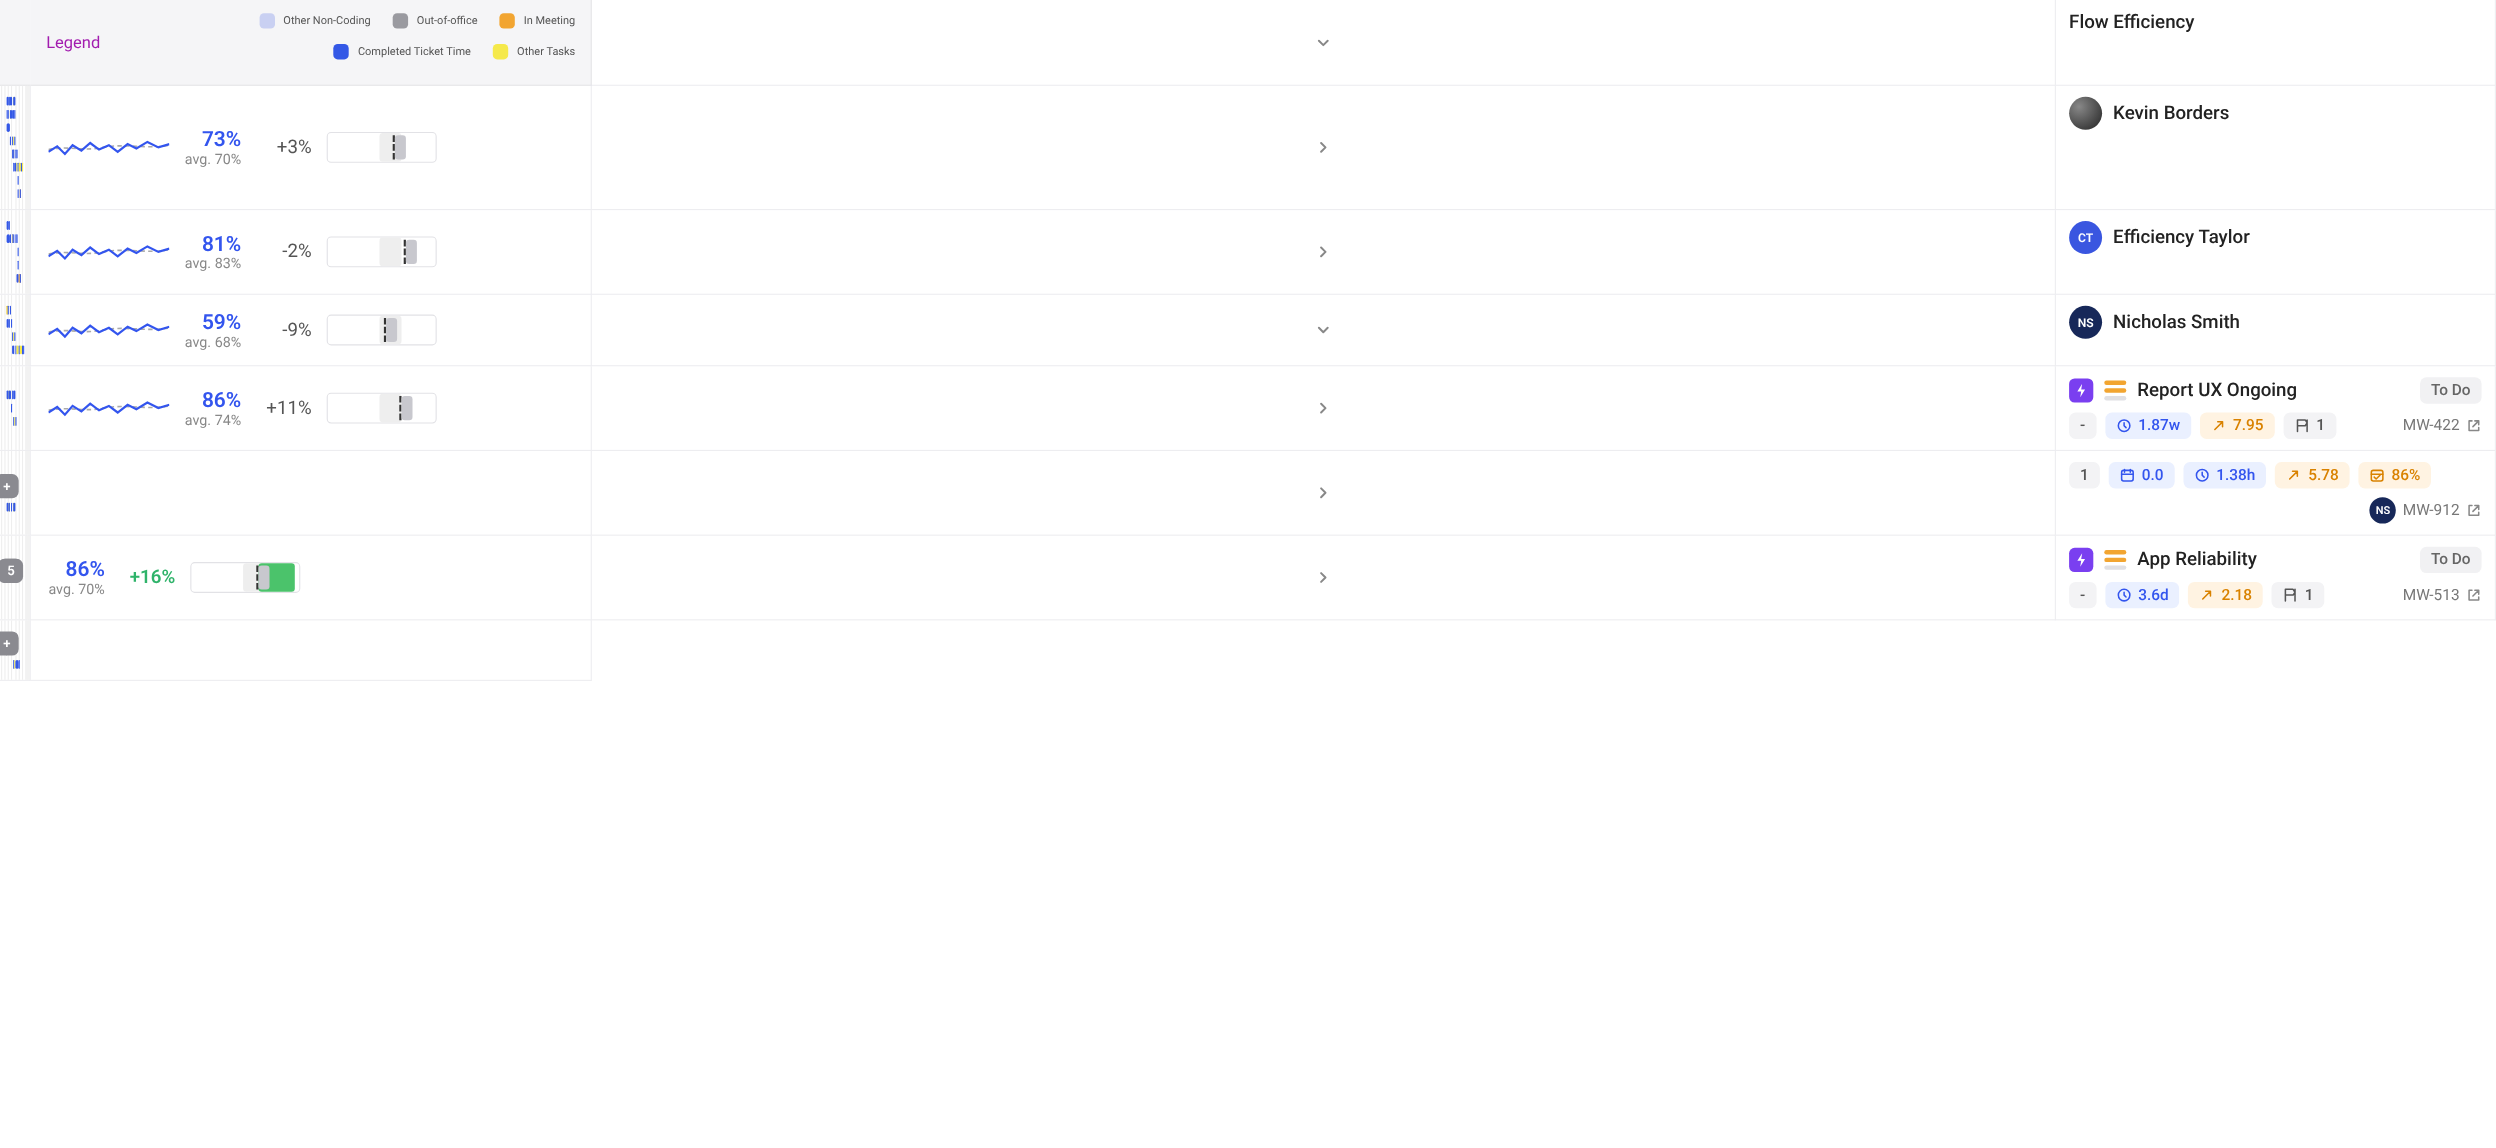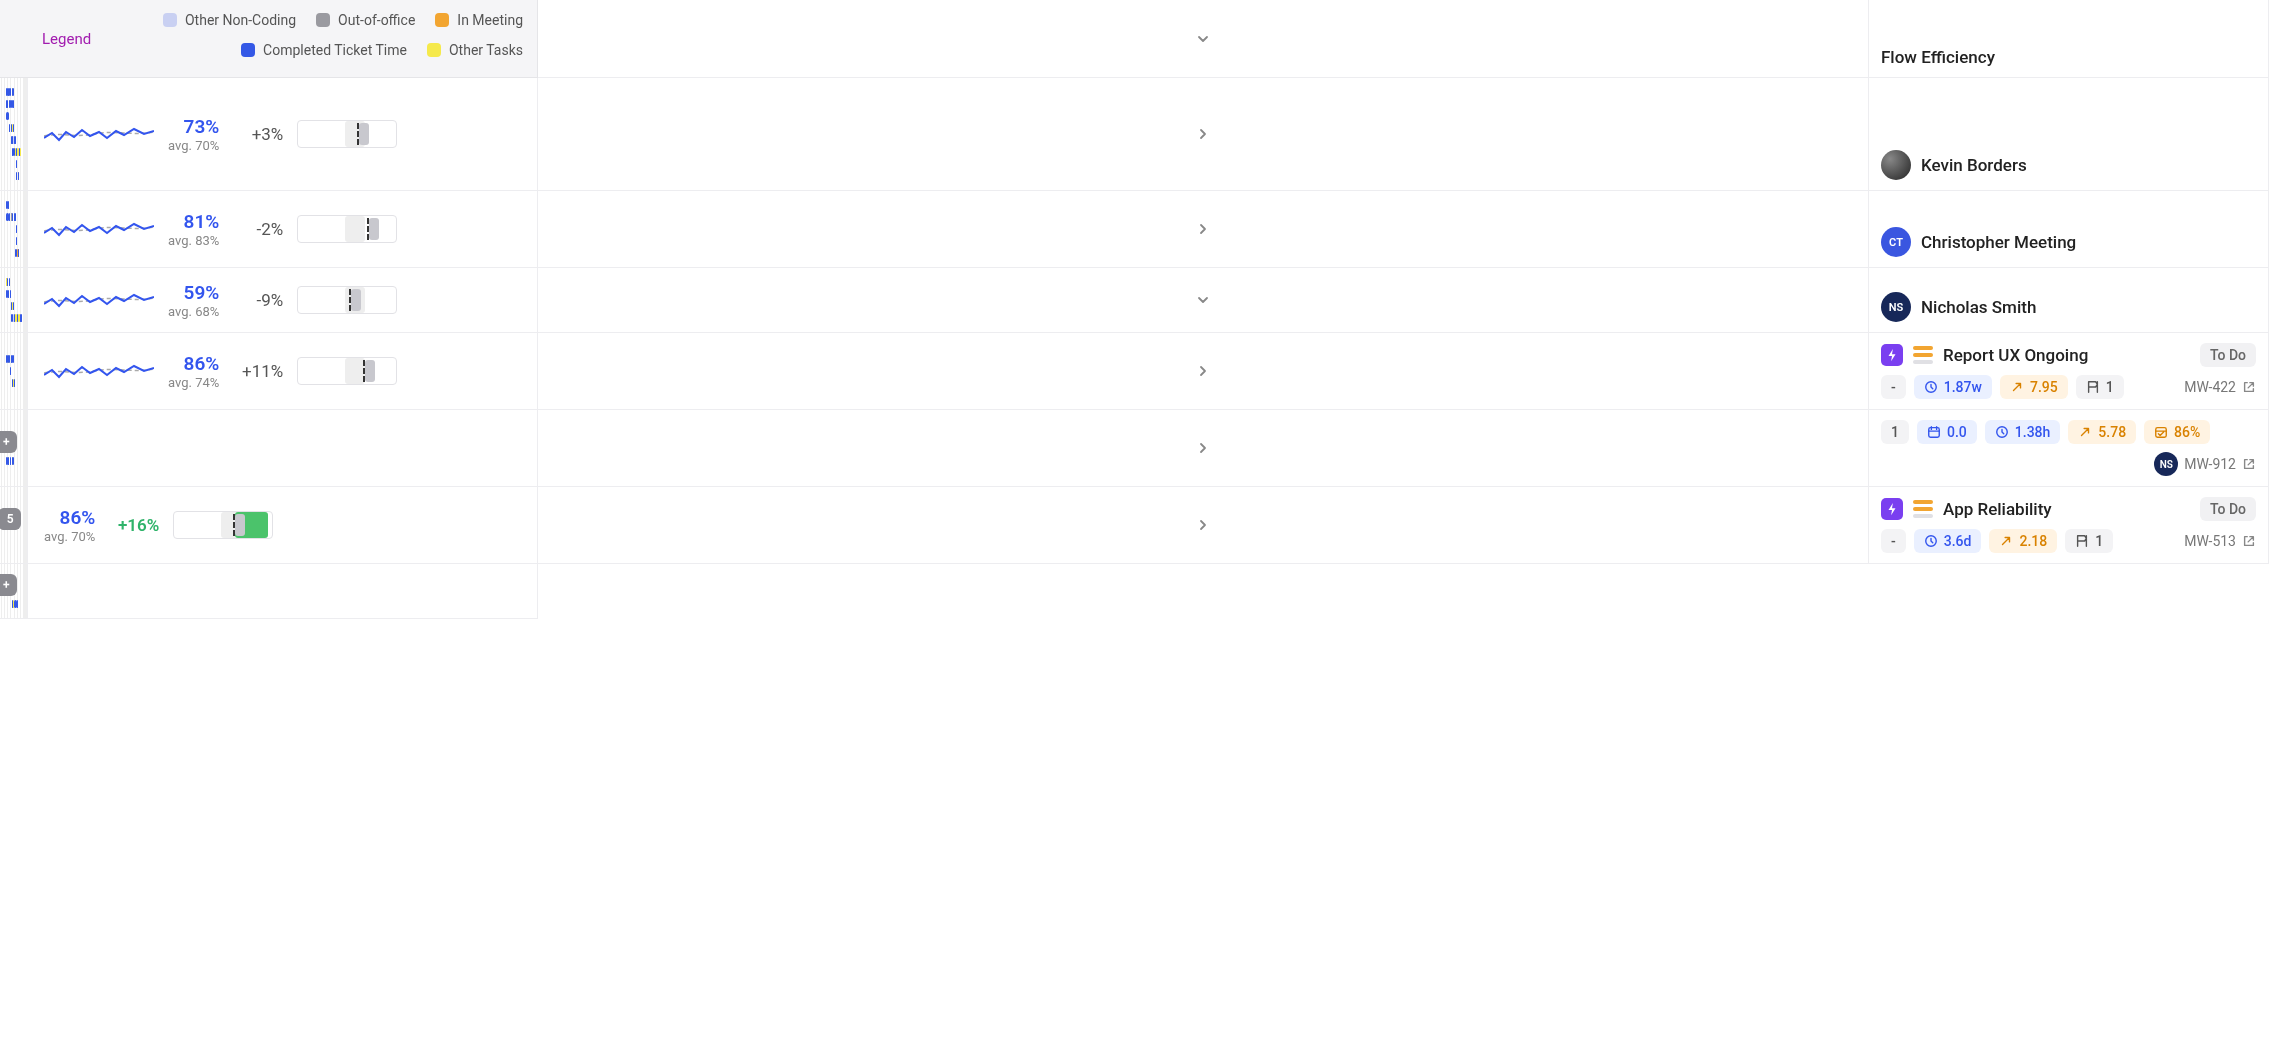--- a/index.html
+++ b/index.html
@@ -27,35 +27,35 @@
   }
   .header-cell.legend-cell {
     flex-direction: row;
     align-items: flex-start;
     gap: 10px;
   }
   .legend-label { color: #a21caf; align-self:center; }
   .legend-items {
     display: flex; flex-wrap: wrap; justify-content: flex-end;
     gap: 14px 20px; margin-left: auto;
-    font-size: 14px;
+    font-size: 10px;
   }
   .legend-item { display: flex; align-items: center; gap: 8px; color:#555;}
   .swatch { width: 14px; height: 14px; border-radius: 4px; }
   .cell {
     border-bottom: 1px solid #ededf0;
     border-right: 1px solid #ededf0;
     padding: 10px 12px;
     display: flex;
     align-items: center;
     position: relative;
   }
   .expand-cell { justify-content:center; color:#888; }
   .chevron { width:12px; height:12px; }
-  .item-cell { flex-direction: column; align-items:stretch; justify-content:flex-end; gap:8px; }
+  .item-cell { flex-direction: column; align-items:stretch; justify-content:flex-start; gap:8px; }
   .item-title-line { display:flex; align-items:center; gap:10px; }
   .item-title { font-size: 17px; font-weight: 500; color:#222; }
   .avatar {
     width: 30px; height:30px; border-radius:50%;
     display:flex; align-items:center; justify-content:center;
     color:#fff; font-size:11px; font-weight:600;
   }
   .avatar.img { background: radial-gradient(circle at 30% 30%, #888, #222); }
   .badges-line { display:flex; align-items:center; gap:8px; flex-wrap:wrap;}
   .pill {
@@ -319,21 +319,21 @@
       </div>
     </div>
     <div class="cell expand-cell">
       <svg viewBox="0 0 12 12" class="chevron">
         <path d="M4 2 L8 6 L4 10" stroke="#888" stroke-width="1.8" fill="none" stroke-linecap="round" stroke-linejoin="round"></path>
       </svg>
     </div>
     <div class="cell item-cell">
       <div class="item-title-line">
         <div class="avatar" style="background: rgb(58, 86, 224);">CT</div>
-        <span class="item-title">Christopher Meeting</span>
+        <span class="item-title">Efficiency Taylor</span>
       </div>
     </div>
     <div class="cell gantt-cell">
       <div class="gantt-lines">
         <div class="gline" style="left: 2%;"></div>
         <div class="gline" style="left: 14%;"></div>
         <div class="gline" style="left: 26%;"></div>
         <div class="gline" style="left: 38%;"></div>
         <div class="gline" style="left: 50%;"></div>
         <div class="gline" style="left: 62%;"></div>

